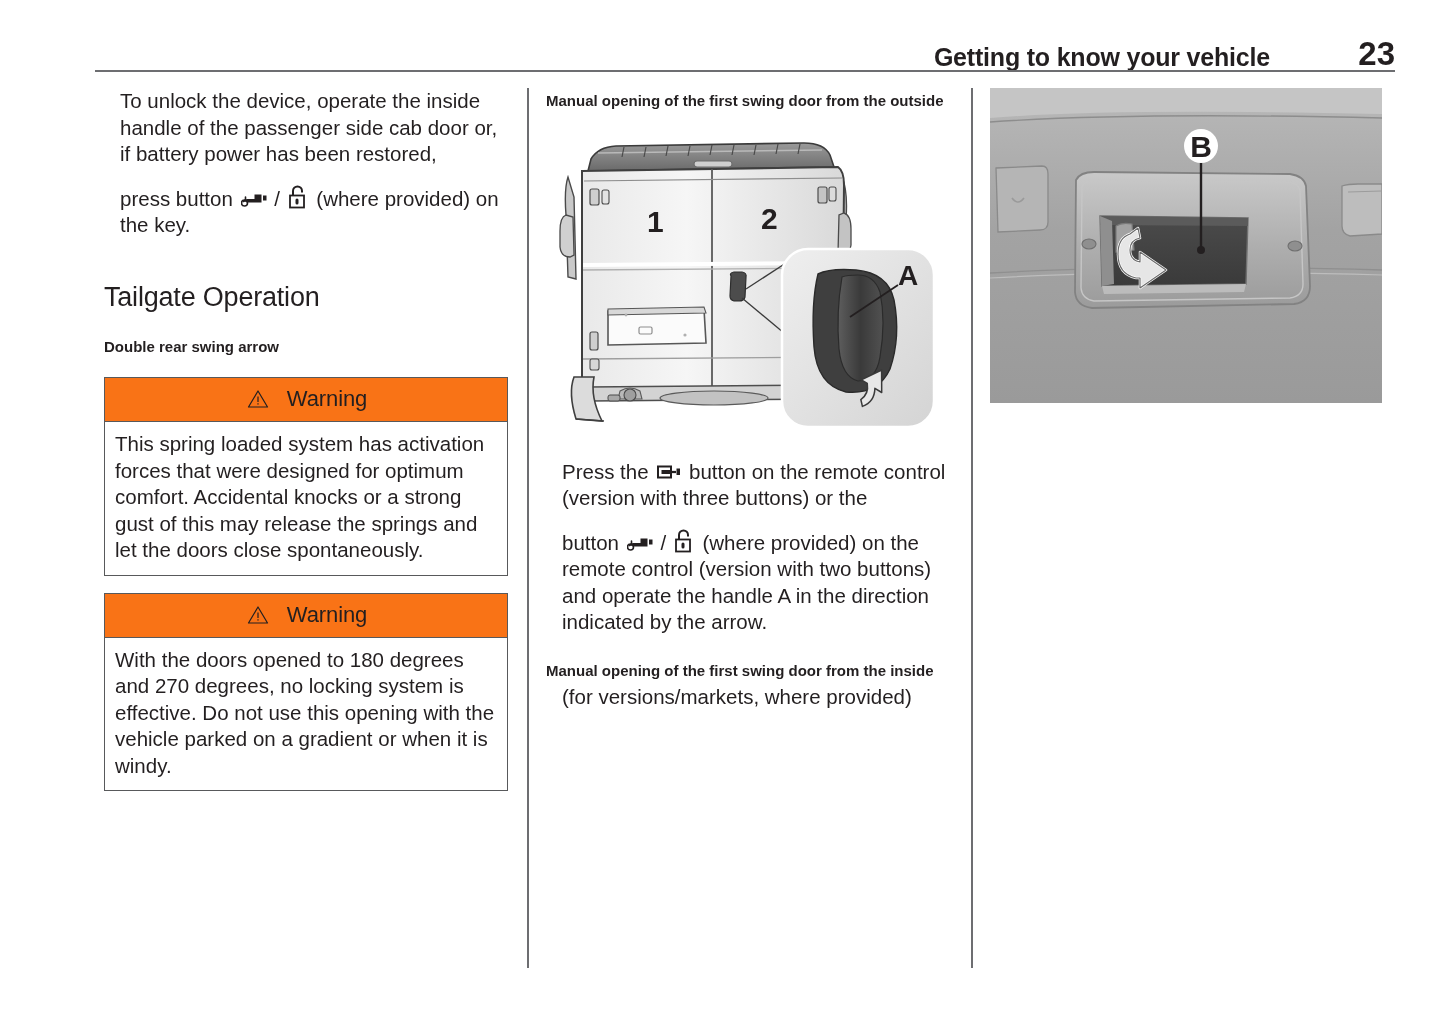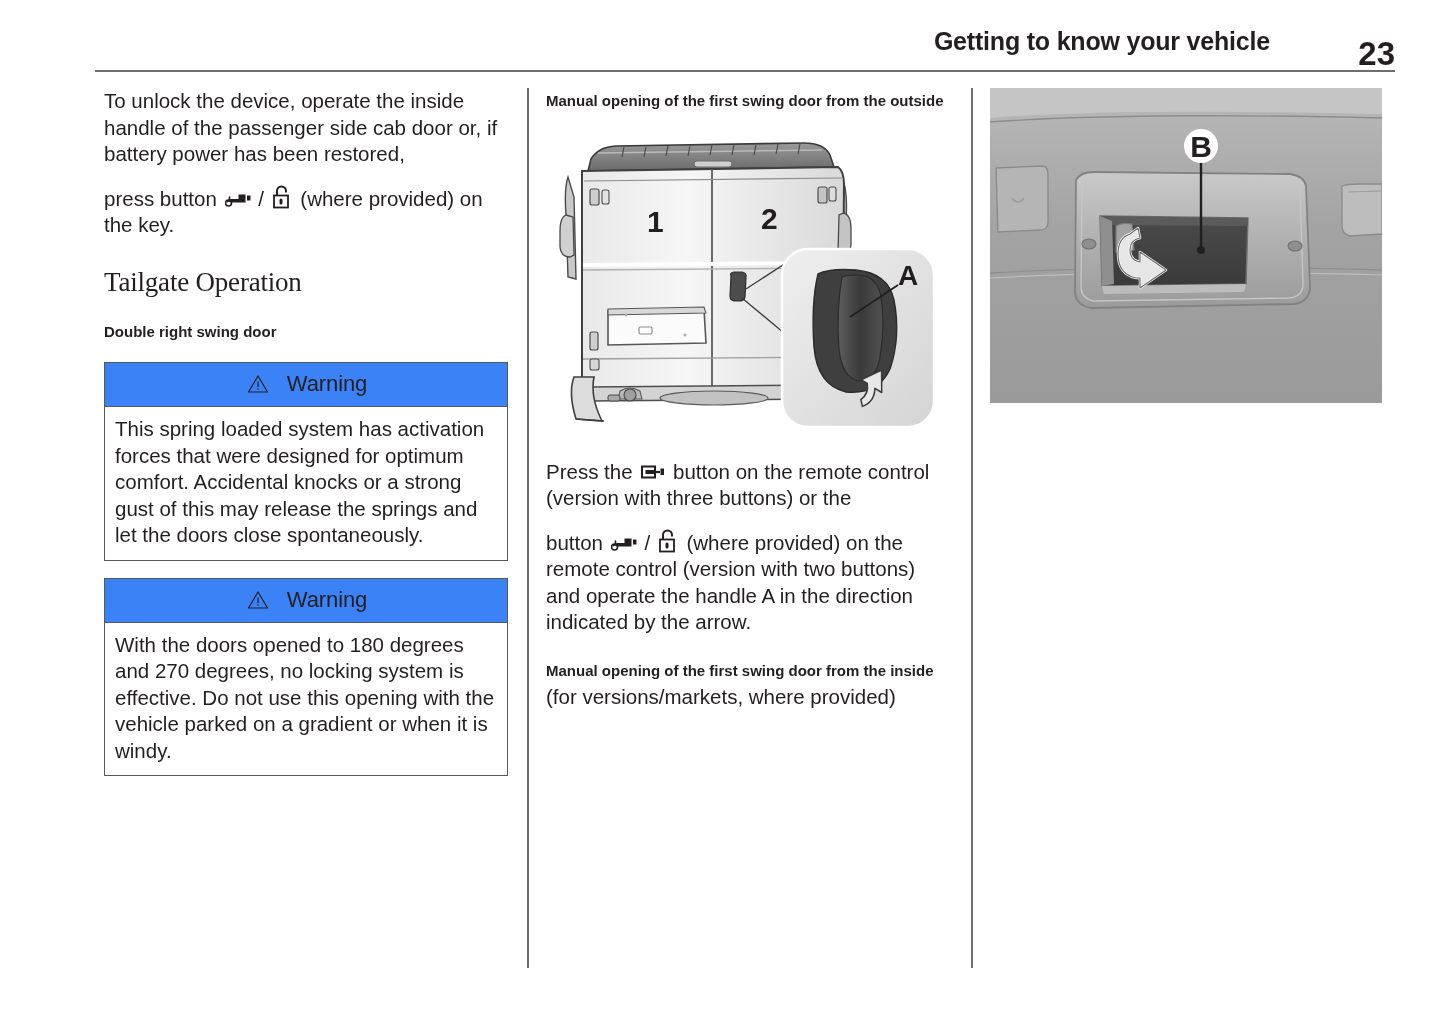--- a/index.html
+++ b/index.html
@@ -20,21 +20,21 @@
   #page-header {
     position: absolute;
     left: 95px;
     top: 36px;
     width: 1300px;
     height: 40px;
   }
   #page-header .title {
     position: absolute;
     right: 125px;
-    bottom: 20px;
+    bottom: 4px;
     font-size: 25px;
     font-weight: bold;
     letter-spacing: -0.2px;
     white-space: nowrap;
   }
   #page-header .pageno {
     position: absolute;
     right: 0px;
     bottom: 3px;
     font-size: 33px;
@@ -64,51 +64,50 @@
   .column {
     position: absolute;
     top: 88px;
     width: 400px;
   }
   #col-left   { left: 104px; width: 404px; }
   #col-mid    { left: 546px; width: 404px; }
   #col-right  { left: 990px; width: 404px; }
 
   p.body-text {
-    margin: 0 0 0 0;
+    margin: 0 0 0 16px;
     font-size: 20.5px;
     line-height: 26.5px;
   }
   p.body-text + p.body-text { margin-top: 17px; }
 
   h2.section-title {
-    margin: 26px 0 0 0;
+    margin: 41px 0 0 0;
     font-size: 27px;
     font-weight: normal;
     line-height: 34px;
     letter-spacing: -0.2px;
-    font-family: Liberation Serif, serif;
   }
   h3.sub-title {
     margin: 20px 0 0 0;
     font-size: 15px;
     font-weight: bold;
     line-height: 26.5px;
   }
   .mt-med   { margin-top: 22px !important; }
 
   
   .warning-box {
     margin-top: 17px;
     border: 1.5px solid #58595b;
     background: #ffffff;
     box-sizing: border-box;
   }
   .warning-head {
-    background: #3b82f6;
+    background: #f97316;
     border-bottom: 1.5px solid #58595b;
     text-align: center;
     padding: 8px 0 9px 0;
     font-size: 22px;
     font-weight: normal;
     display: flex;
     align-items: center;
     justify-content: center;
     gap: 16px;
   }
@@ -166,21 +165,21 @@
           <path d="M12 27 L12 20 L27 20 L27 11 L41 11 L41 27 Z" fill="#231f20"></path>
           <path d="M12 20 L4 23.5 L12 27 Z" fill="#231f20"></path>
           <rect x="44" y="13" width="7" height="10" fill="#231f20"></rect>
         </svg></span><span> / </span><span class="icon-inline"><svg width="21" height="24" viewBox="0 0 42 48">
           <path d="M10 22 L10 12 A9 9 0 0 1 28 12 L28 15" fill="none" stroke="#231f20" stroke-width="4"></path>
           <rect x="4" y="21" width="28" height="24" fill="none" stroke="#231f20" stroke-width="3.6"></rect>
           <rect x="15" y="27" width="6" height="12" rx="3" fill="#231f20"></rect>
         </svg></span><span> (where provided) on the key.</span></p>
 
   <h2 class="section-title">Tailgate Operation</h2>
-  <h3 class="sub-title">Double right swing door</h3>
+  <h3 class="sub-title">Double rear swing arrow</h3>
 
   <div class="warning-box">
     <div class="warning-head">
       <span class="icon-inline">
           <svg width="22" height="20" viewBox="0 0 44 40">
             <path d="M22 4 L41 36 L3 36 Z" fill="none" stroke="#231f20" stroke-width="2.4" stroke-linejoin="round"></path>
             <rect x="20.8" y="15" width="2.4" height="11" fill="#231f20"></rect>
             <rect x="20.8" y="28.5" width="2.4" height="2.6" fill="#231f20"></rect>
           </svg>
         </span>

